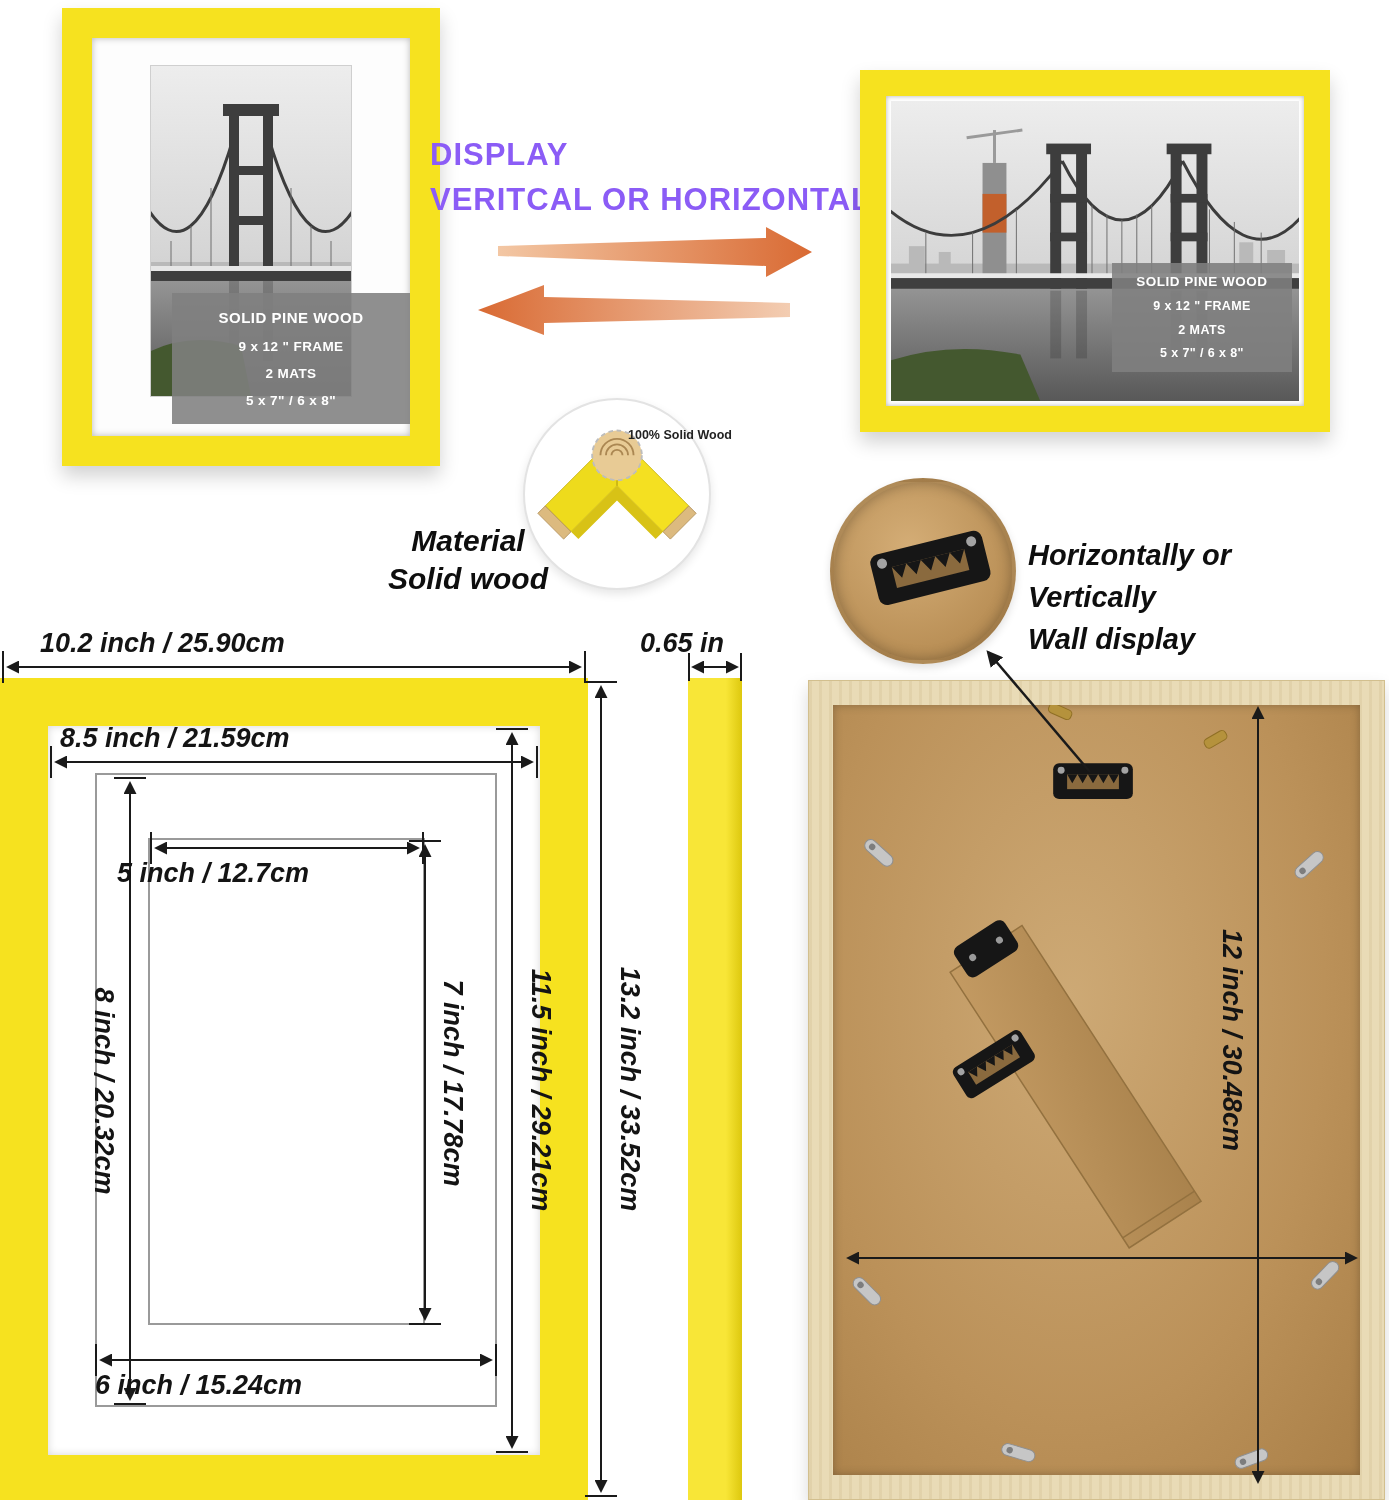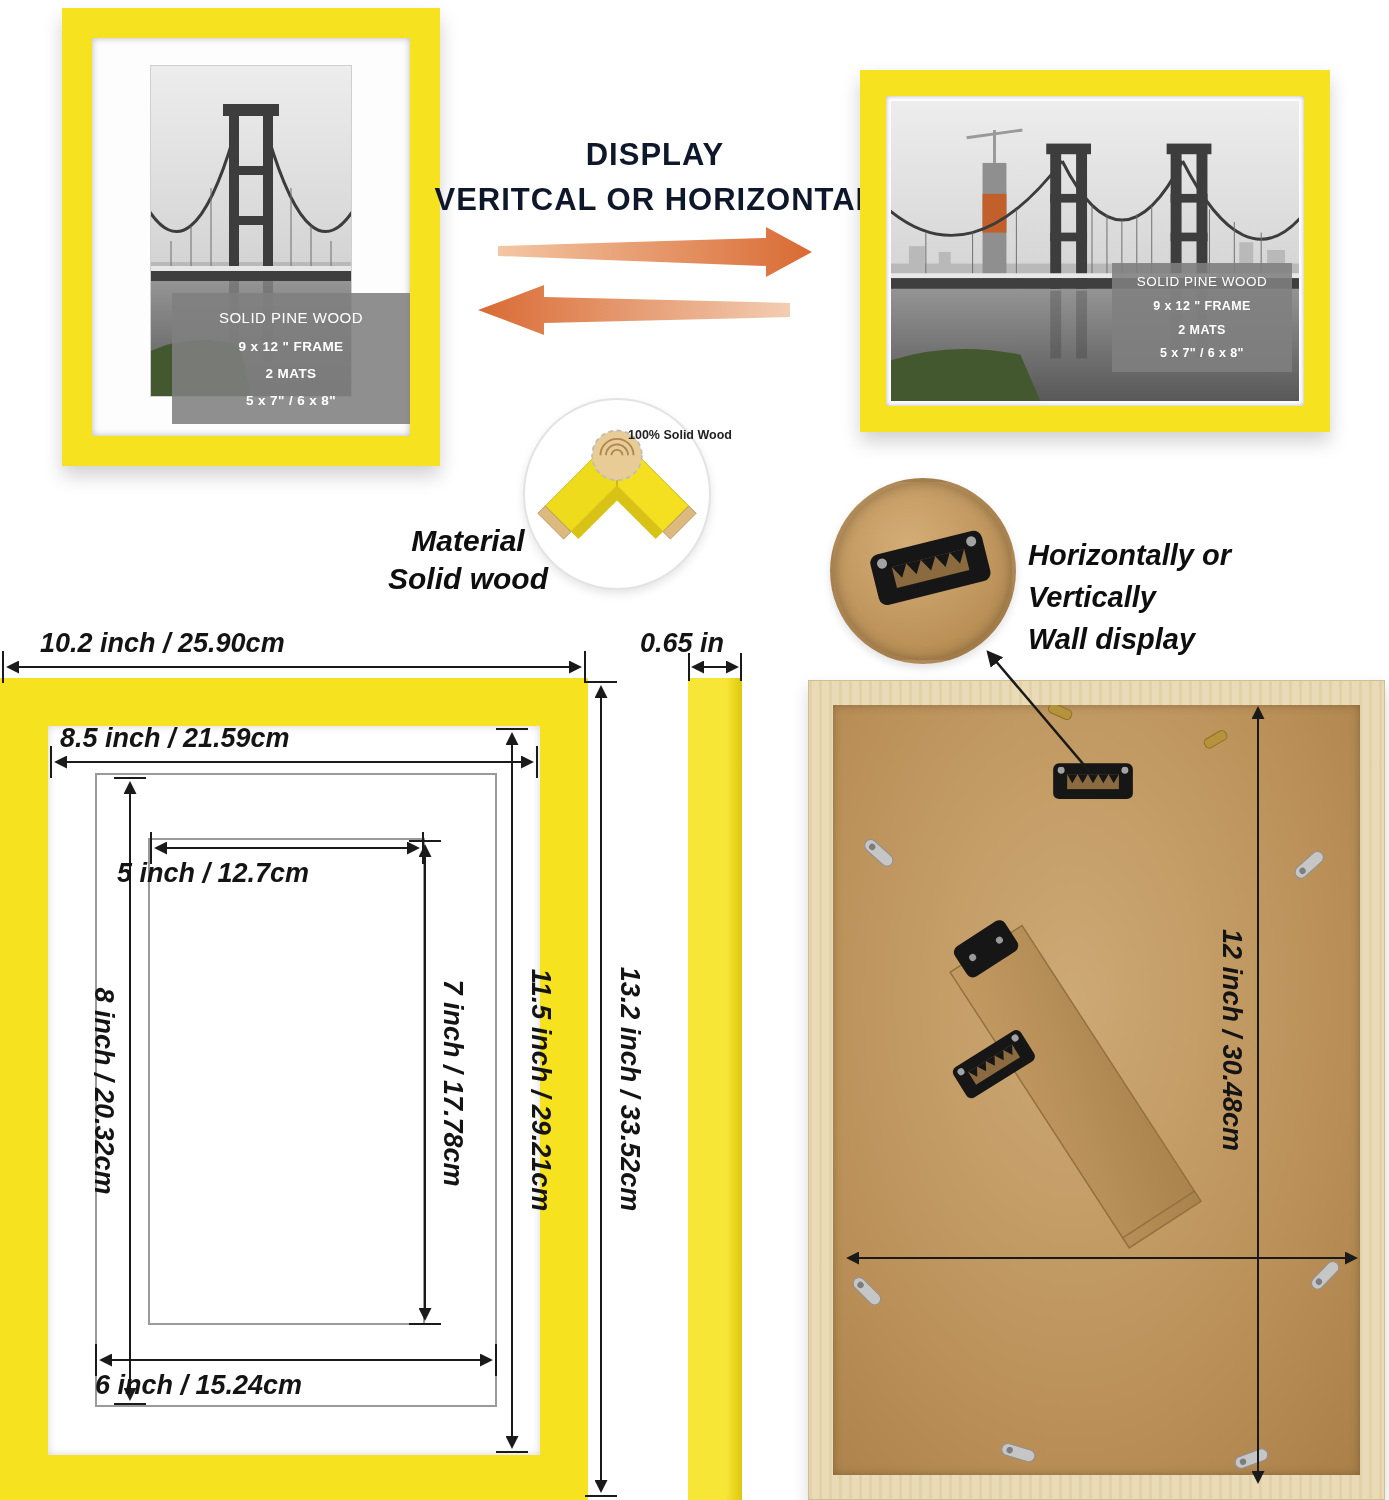--- a/index.html
+++ b/index.html
@@ -11,26 +11,26 @@
   .vframe{position:absolute;left:62px;top:8px;width:378px;height:458px;background:#f6e21f;
           padding:30px;box-shadow:0 10px 18px rgba(0,0,0,.18)}
   .vframe-mat{position:relative;width:100%;height:100%;background:#fdfdfd;
           box-shadow:inset 0 0 7px rgba(0,0,0,.28)}
   .vphoto{position:absolute;left:50%;top:28px;transform:translateX(-50%);width:200px;height:330px;
           box-shadow:0 0 0 1px #cfcfcf, inset 0 0 6px rgba(0,0,0,.35)}
   .vphoto svg{display:block;width:100%;height:100%}
 
   .specs-overlay{position:absolute;right:0;bottom:12px;width:238px;background:rgba(128,128,128,.88);
           color:#fff;text-align:center;padding:10px 8px;line-height:2.0}
-  .specs-overlay .l1{font-weight:400;font-size:15px;letter-spacing:.5px}
+  .specs-overlay .l1{font-weight:700;font-size:15px;letter-spacing:.5px}
   .specs-overlay .ln{font-weight:600;font-size:13.5px;letter-spacing:.4px}
 
   
-  .display-title{position:absolute;left:430px;top:133px;width:450px;text-align:center;
-          font-weight:700;font-size:31px;letter-spacing:1px;color:#0f172a;line-height:1.45}
+  .display-title{position:absolute;left:430px;top:133px;width:450px;
+          font-weight:700;font-size:31px;letter-spacing:1px;color:#8b5cf6;line-height:1.45}
 
   
   .hframe{position:absolute;left:860px;top:70px;width:470px;height:362px;background:#f6e21f;
           padding:26px;box-shadow:0 10px 18px rgba(0,0,0,.18)}
   .hframe-inner{position:relative;width:100%;height:100%;background:#fff;padding:5px;
           box-shadow:inset 0 0 5px rgba(0,0,0,.3)}
   .hframe-inner svg{display:block;width:100%;height:100%}
   .hframe .specs-overlay{right:12px;bottom:34px;width:180px;padding:6px 6px;line-height:1.9}
   .hframe .specs-overlay .l1{font-size:13.5px}
   .hframe .specs-overlay .ln{font-size:12.5px}

